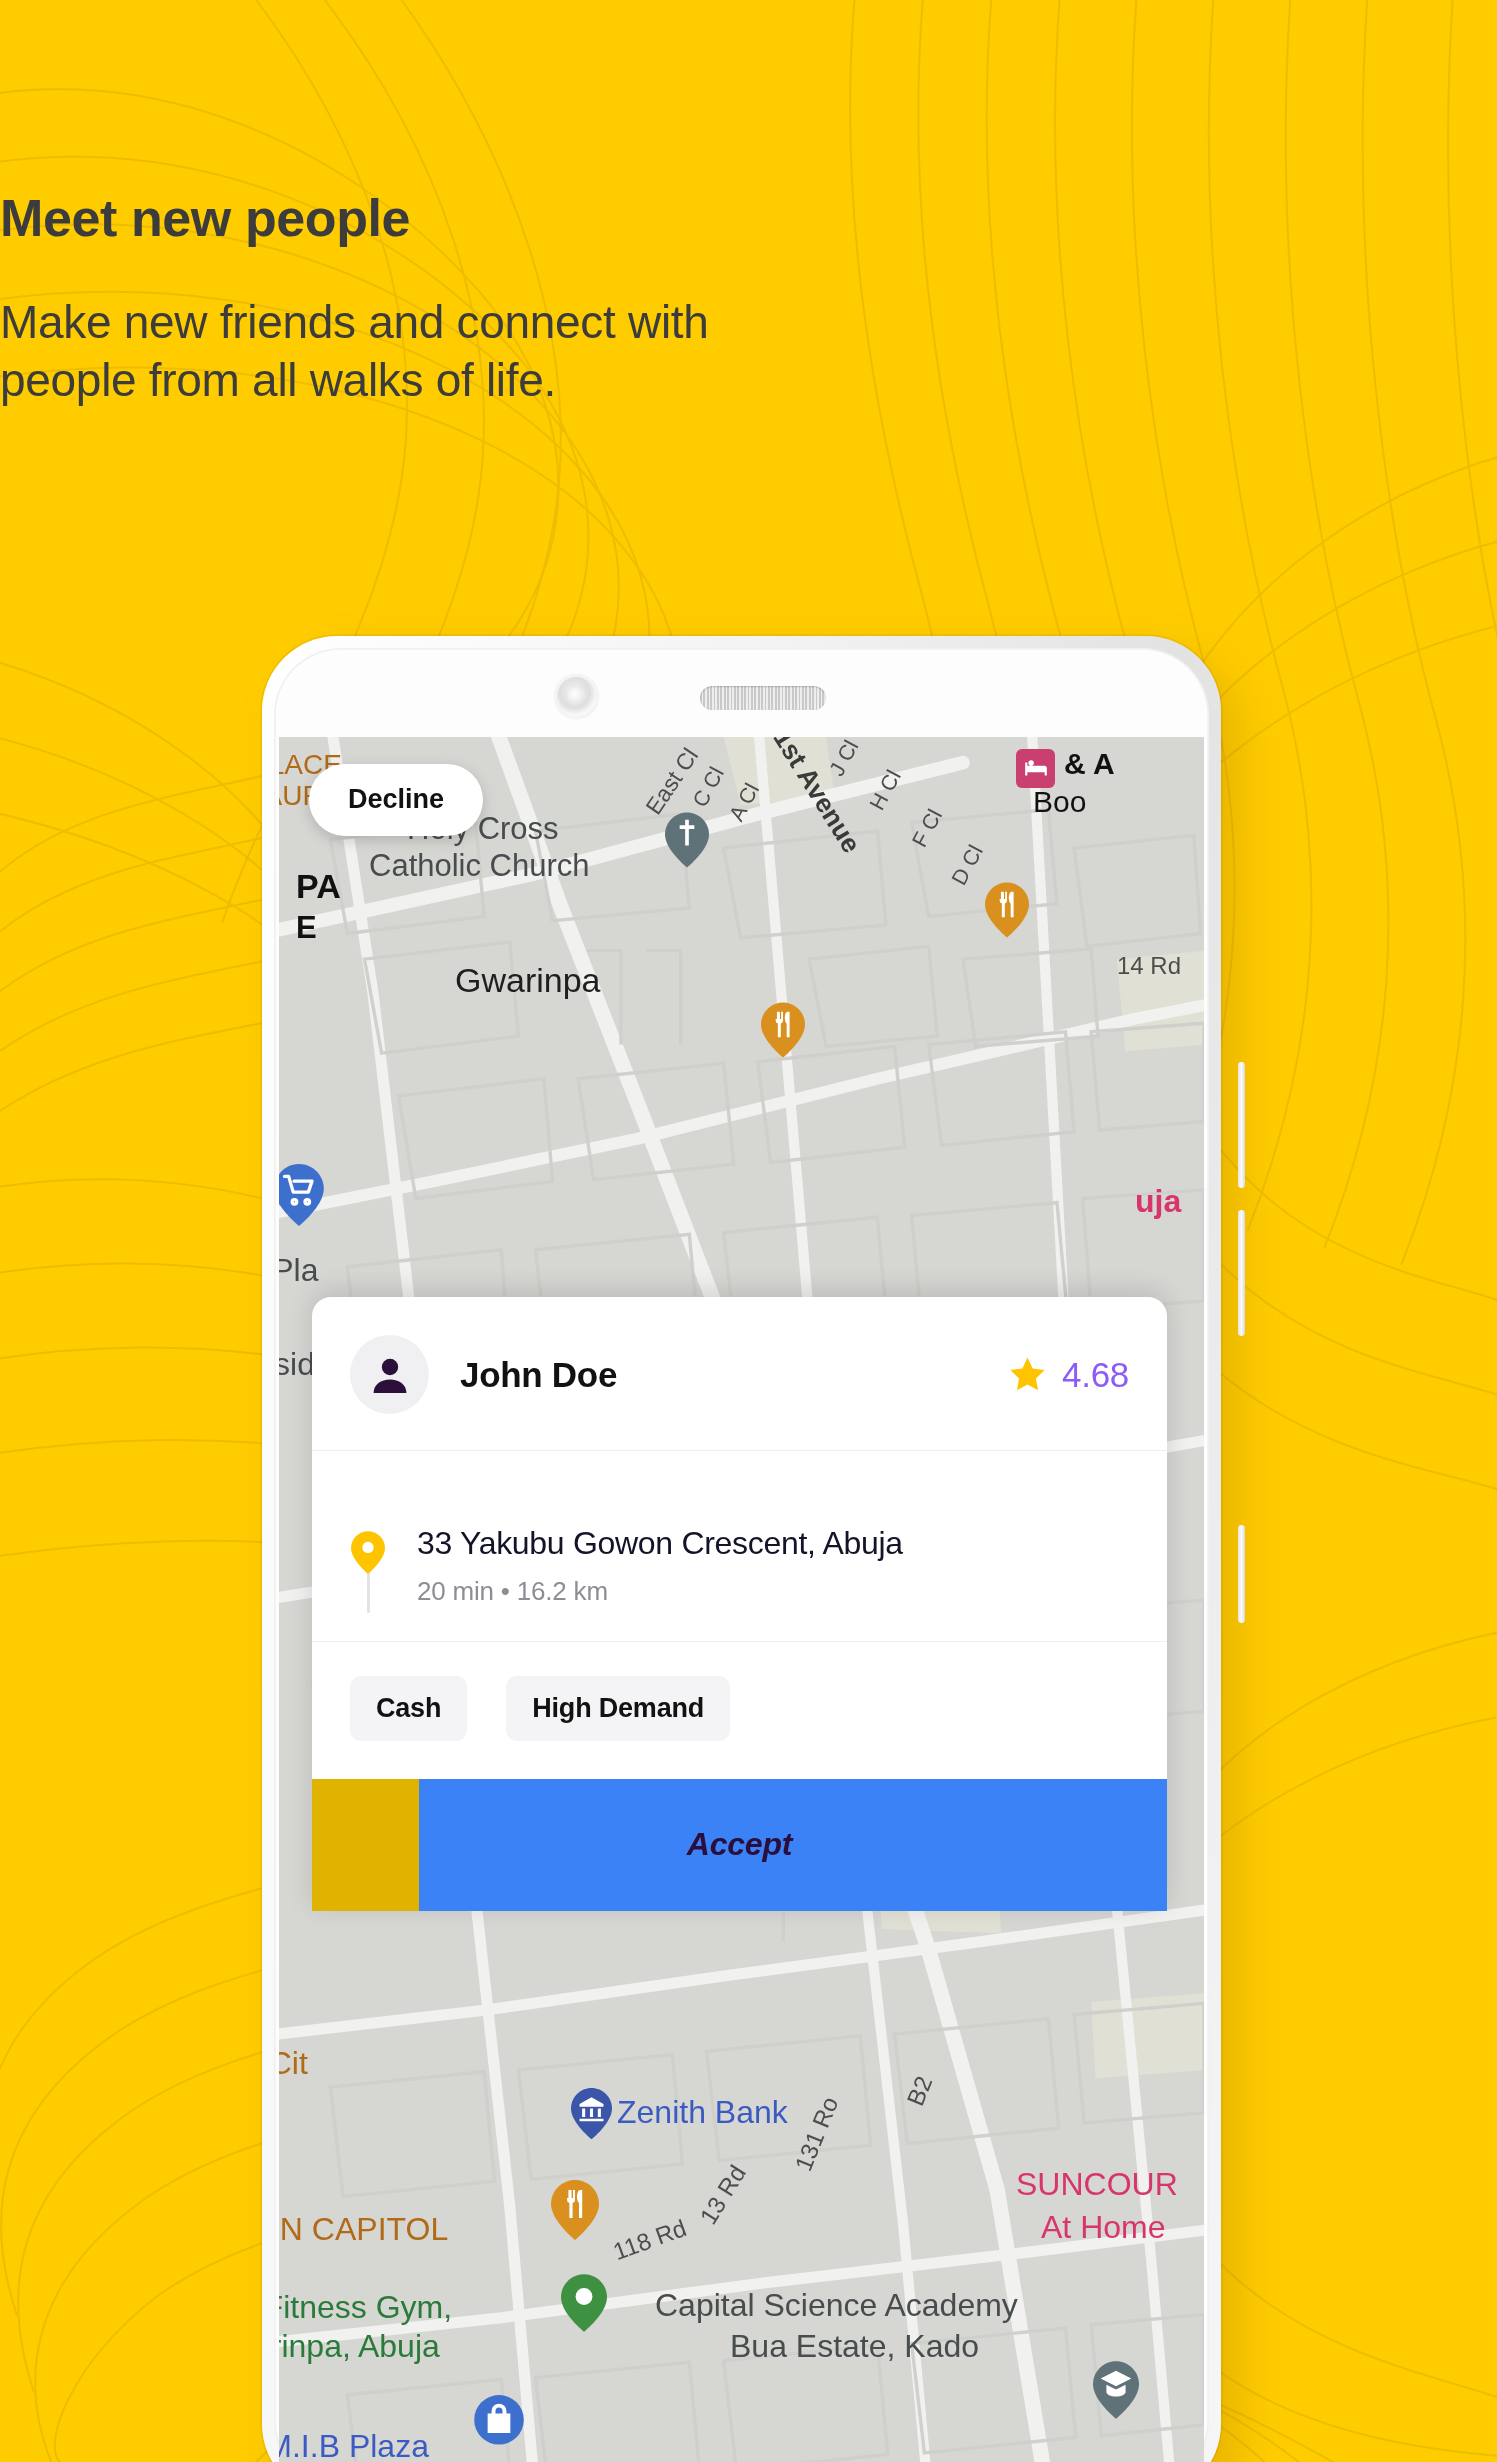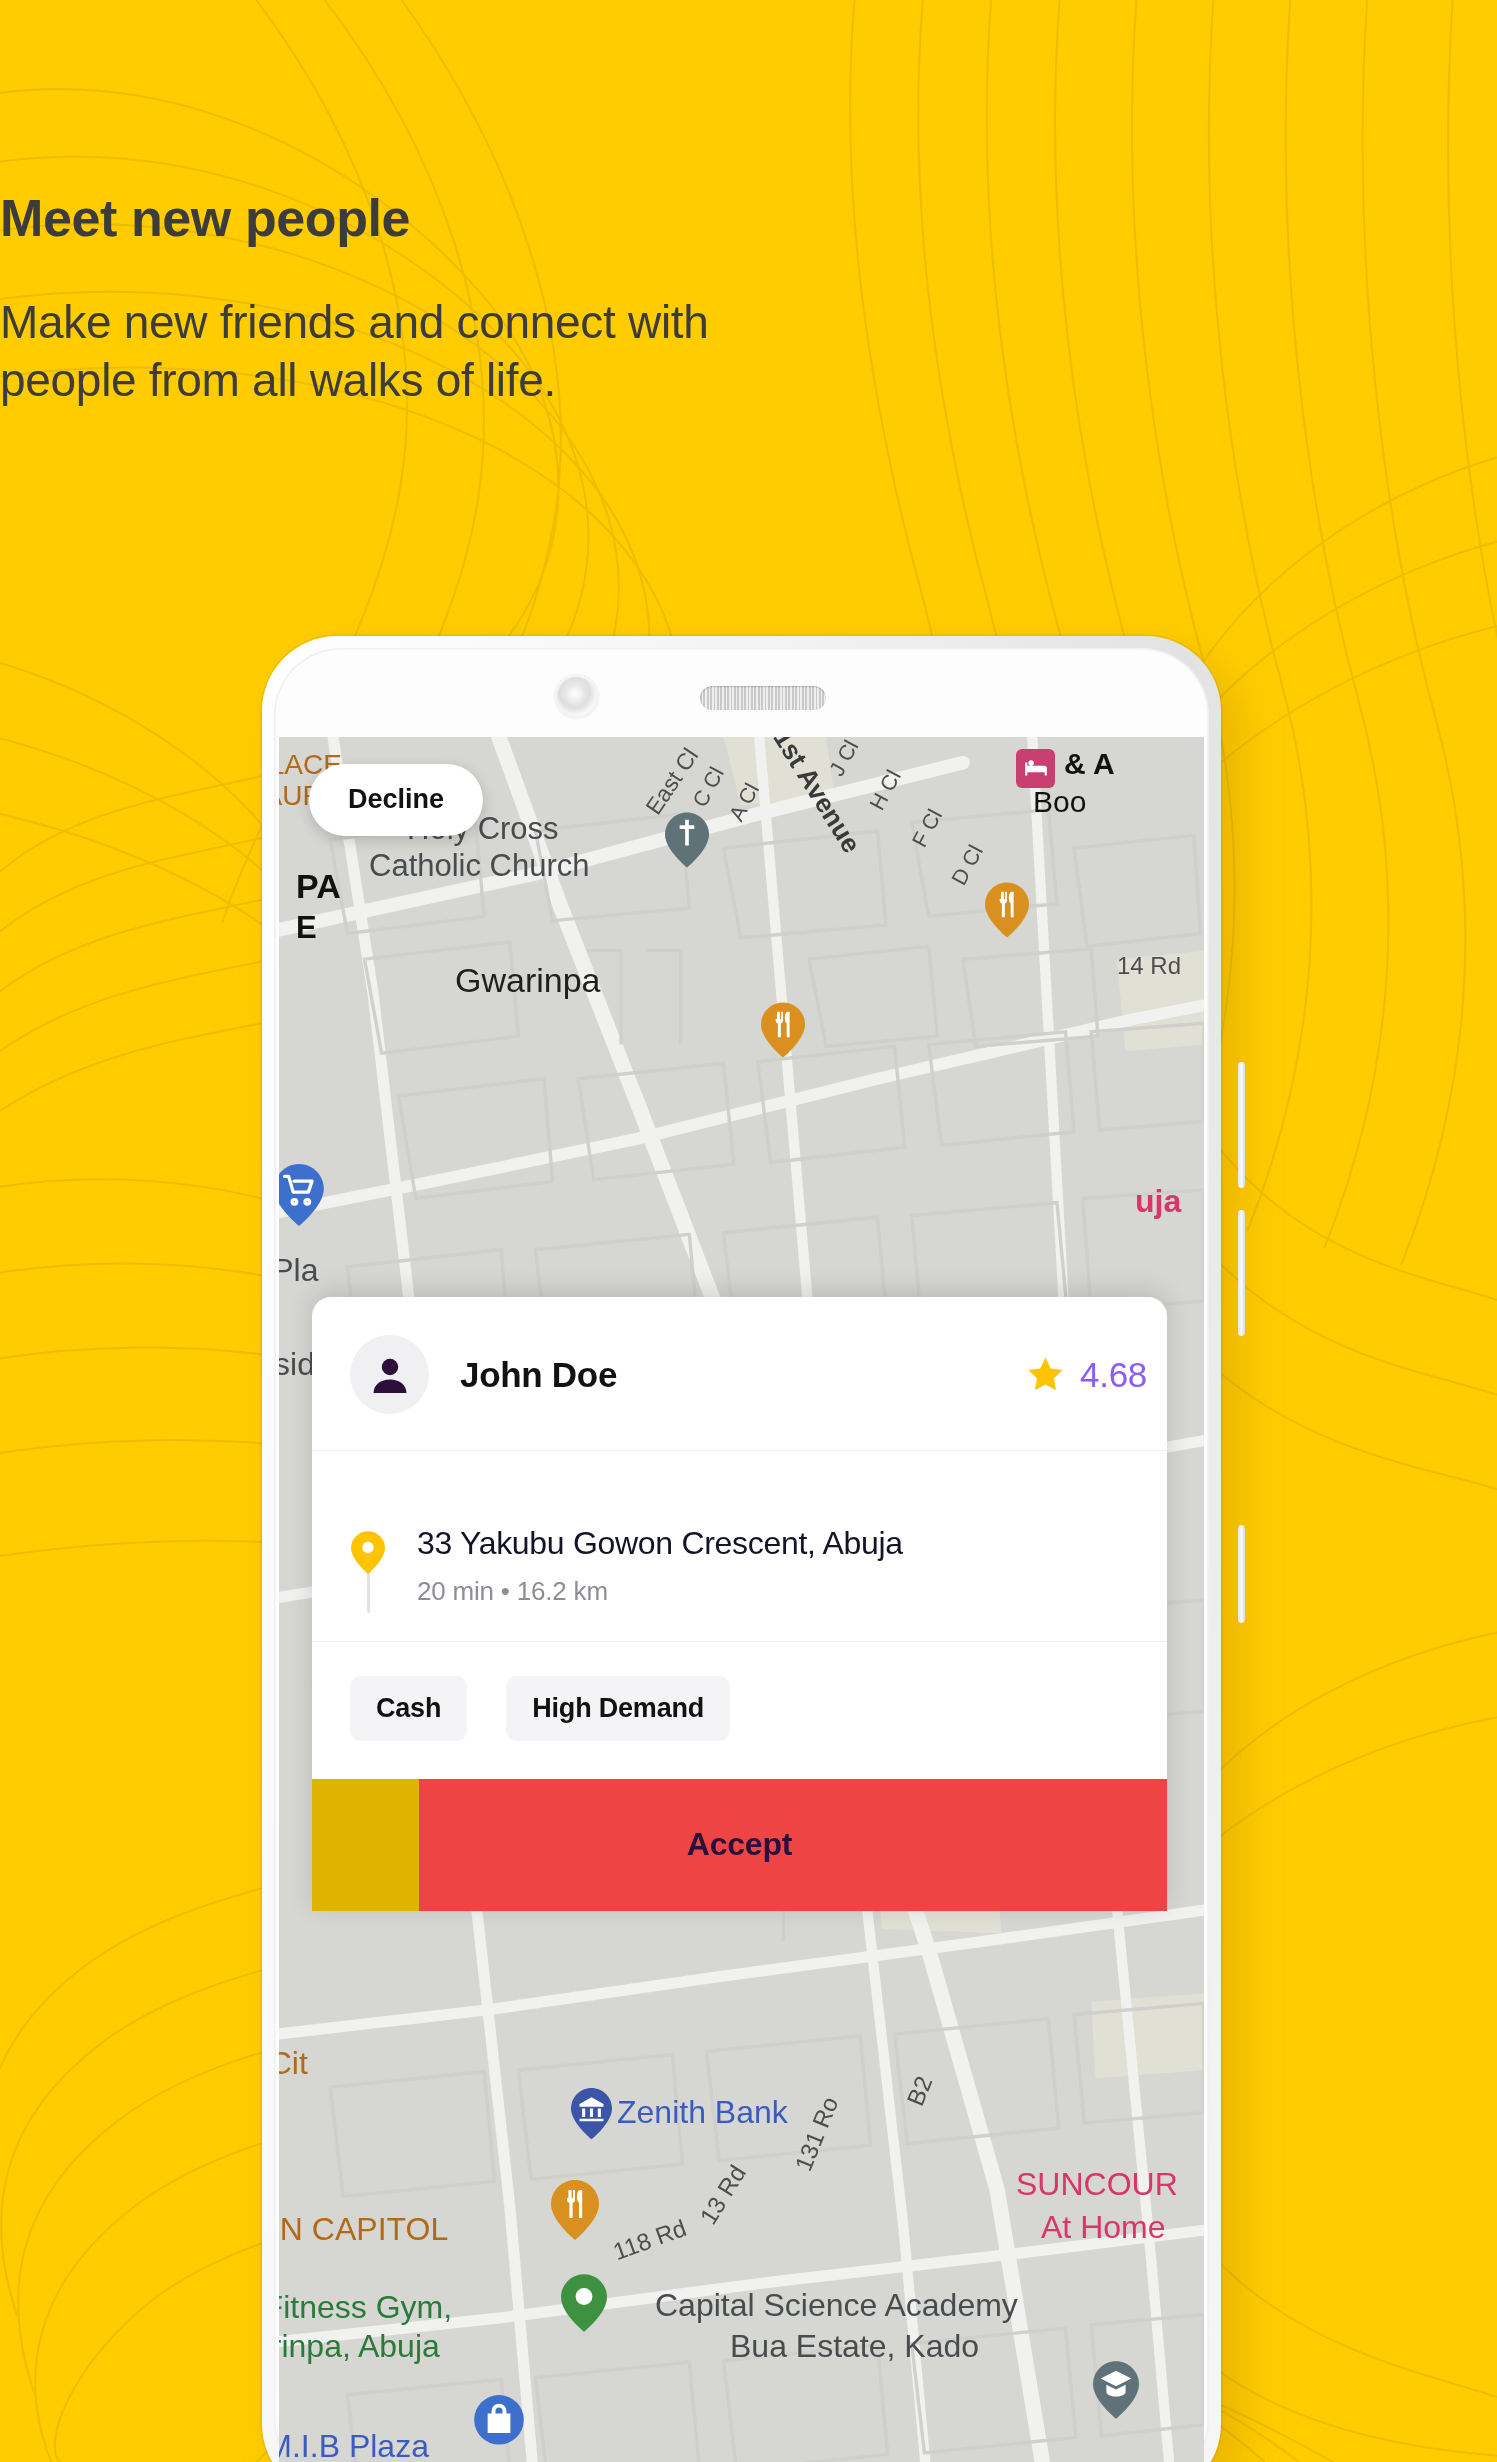--- a/index.html
+++ b/index.html
@@ -117,21 +117,21 @@
 
   
   #ride-card{
     position:absolute; left:33px; top:560px; width:855px;
     background:#ffffff; border-radius:19px 19px 0 0;
     box-shadow:0 -5.1px 26px rgba(0,0,0,0.13);
     overflow:hidden; z-index:8;
   }
   #rider-row{
     display:flex; align-items:center; justify-content:space-between;
-    padding:38px 20px 36px 38px;
+    padding:38px 38px 36px 38px;
     border-bottom:1.7px solid #efeff1;
   }
   #rider-left{ display:flex; align-items:center; gap:31px; }
   #rider-avatar{
     width:79px; height:79px; border-radius:50%;
     background:#f0f0f2; display:flex; align-items:center; justify-content:center;
   }
   #rider-name{ font-size:35px; font-weight:bold; color:#121212; letter-spacing:-0.3px; }
   #rating-group{ display:flex; align-items:center; gap:15.4px; }
   #rating-value{ font-size:35px; color:#8b5cf6; letter-spacing:-0.3px; }
@@ -150,22 +150,22 @@
 
   #tags-block{ padding:34px 38px 38px 38px; display:flex; gap:39px; }
   .tag-chip{
     background:#f4f4f6; border-radius:11px;
     padding:17px 26px; font-size:27px; font-weight:bold; color:#121212;
     letter-spacing:-0.2px; cursor:pointer;
   }
 
   #accept-button{
     position:relative; height:132px;
-    background:#ef4444; display:flex; align-items:center; justify-content:center;
-    cursor:pointer; overflow:hidden;
+    background:#3b82f6; display:flex; align-items:center; justify-content:center;
+    cursor:pointer; overflow:hidden;font-style:italic;
   }
   #accept-progress{
     position:absolute; left:0; top:0; bottom:0; width:12.5%;
     background:#e0b300;
   }
   #accept-label{
     position:relative; font-size:32px; font-weight:bold; color:#2a0e3d;
     letter-spacing:-0.2px;
   }
 </style>

